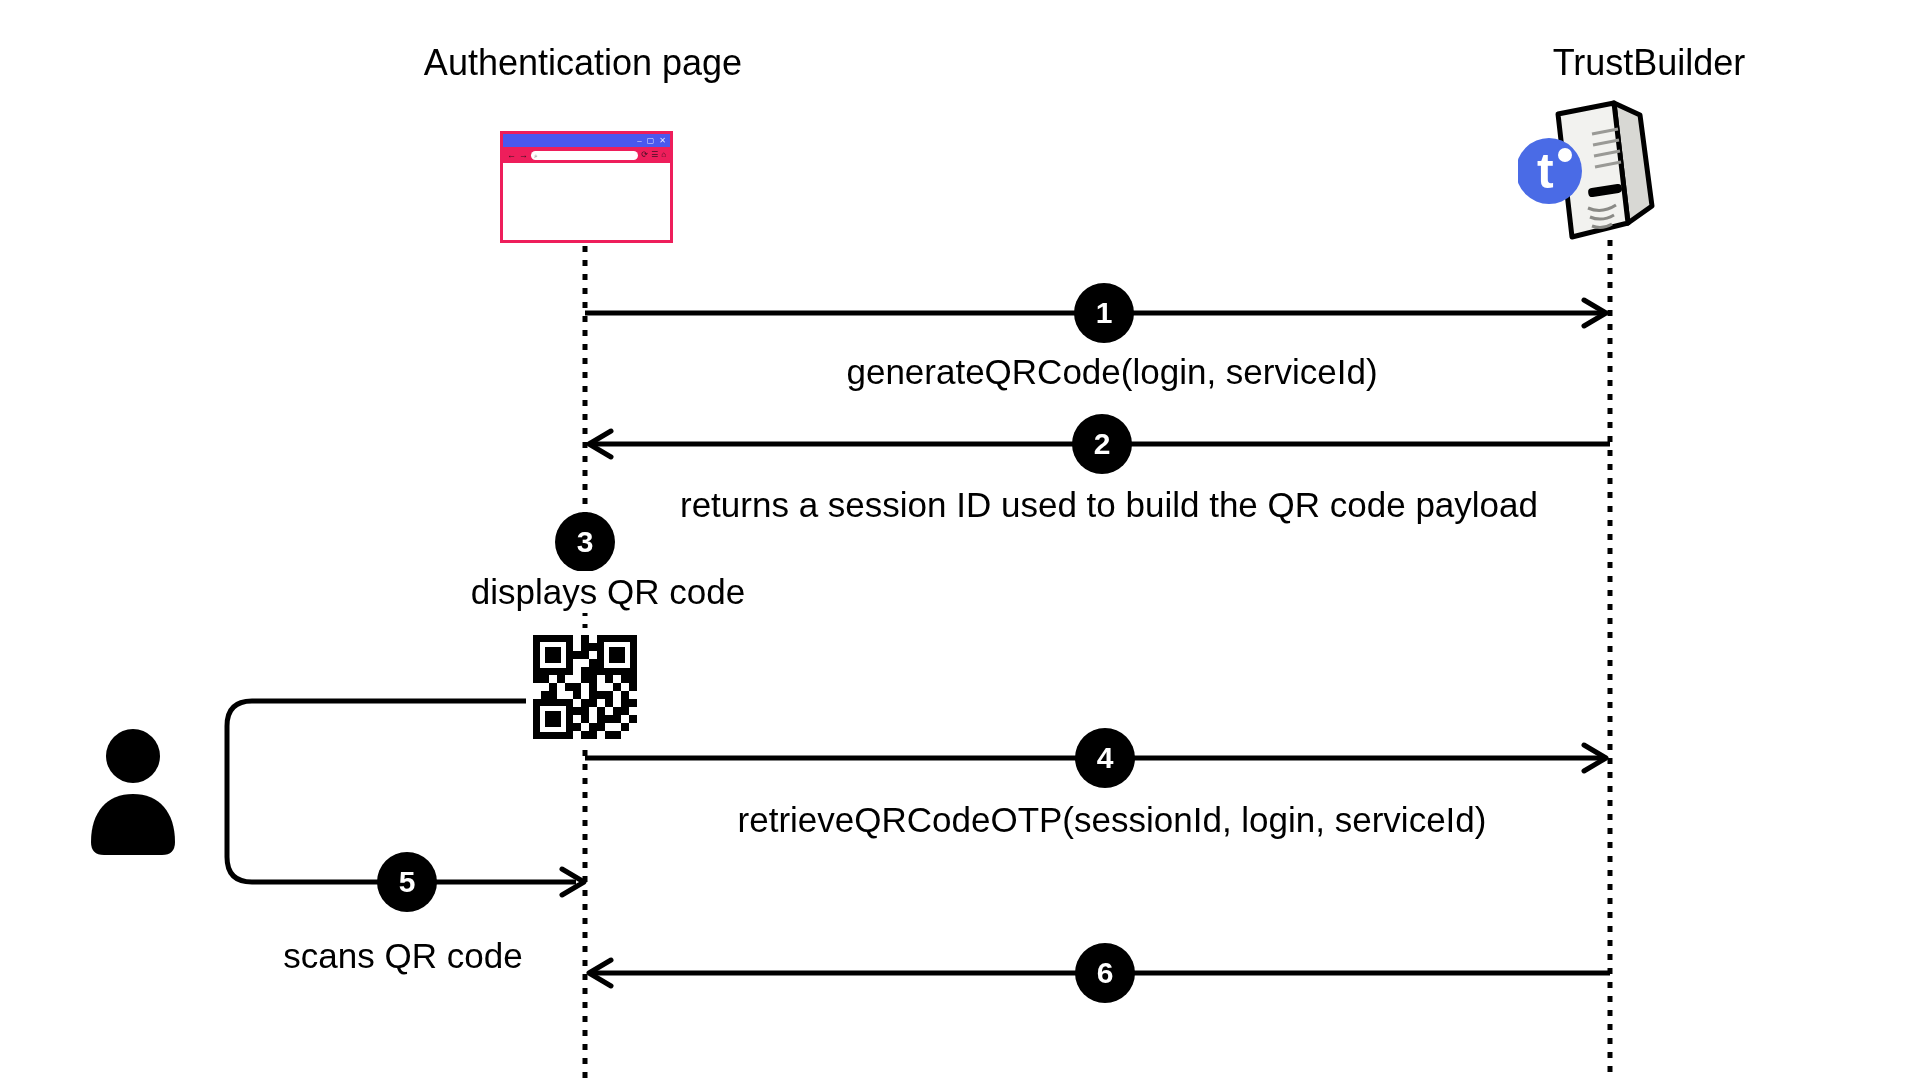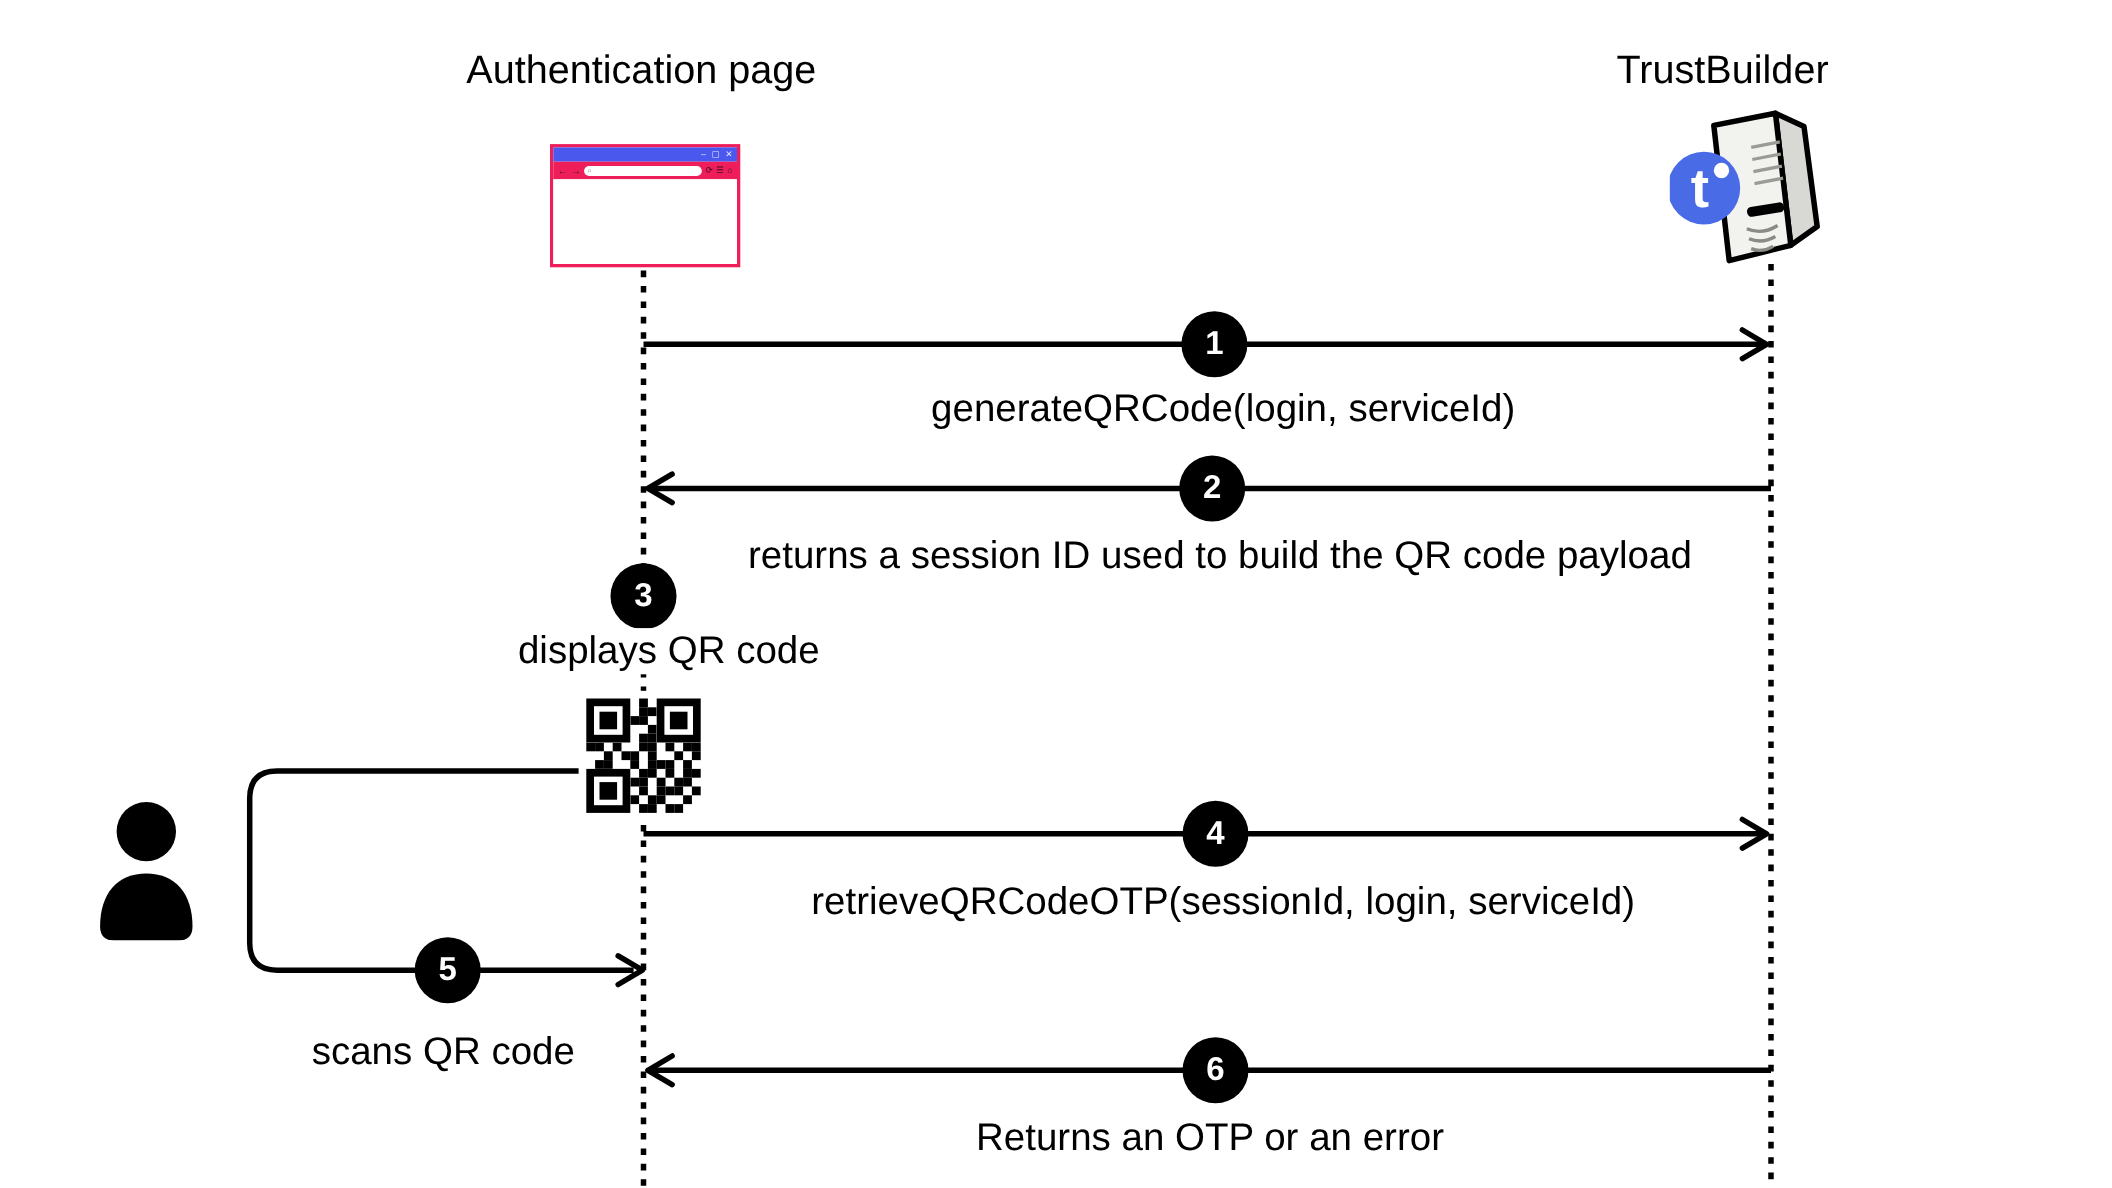--- a/index.html
+++ b/index.html
@@ -84,21 +84,21 @@
     <path d="M1584 745 L1606 758 L1584 771" fill="none" stroke="#000" stroke-width="5" stroke-linecap="round" stroke-linejoin="round"></path>
 
     <path d="M533 701 L252 701 Q227 701 227 726 L227 857 Q227 882 252 882 L576 882" fill="none" stroke="#000" stroke-width="5" stroke-linejoin="round"></path>
     <path d="M562 869 L584 882 L562 895" fill="none" stroke="#000" stroke-width="5" stroke-linecap="round" stroke-linejoin="round"></path>
 
     <line x1="1610" y1="973" x2="593" y2="973" stroke="#000" stroke-width="5"></line>
     <path d="M611 960 L589 973 L611 986" fill="none" stroke="#000" stroke-width="5" stroke-linecap="round" stroke-linejoin="round"></path>
   </svg>
 
   <div class="participant-title" style="left:583px;top:38px;">Authentication page</div>
-  <div class="participant-title" style="left:1566px;top:38px;">TrustBuilder</div>
+  <div class="participant-title" style="left:1649px;top:38px;">TrustBuilder</div>
 
   <div class="browser">
     <div class="titlebar">
       <span>–</span>
       <span>▢</span>
       <span>✕</span>
     </div>
     <div class="toolbar">
       <span class="nav">←</span>
       <span class="nav">→</span>
@@ -208,15 +208,14 @@
   <div class="badge" style="left:555px;top:512px;">3</div>
   <div class="badge" style="left:1075px;top:728px;">4</div>
   <div class="badge" style="left:377px;top:852px;">5</div>
   <div class="badge" style="left:1075px;top:943px;">6</div>
 
   <div class="msg" style="left:1112px;top:351px;">generateQRCode(login, serviceId)</div>
   <div class="msg" style="left:1109px;top:484px;">returns a session ID used to build the QR code payload</div>
   <div class="msg" style="left:596px;top:571px;margin-left:12px;">displays QR code</div>
   <div class="msg" style="left:403px;top:935px;">scans QR code</div>
   <div class="msg" style="left:1112px;top:799px;">retrieveQRCodeOTP(sessionId, login, serviceId)</div>
-  <div class="msg" style="left:1100px;top:1013px;">Returns an OTP or an error</div>
 
 </div>
 
 </body></html>

